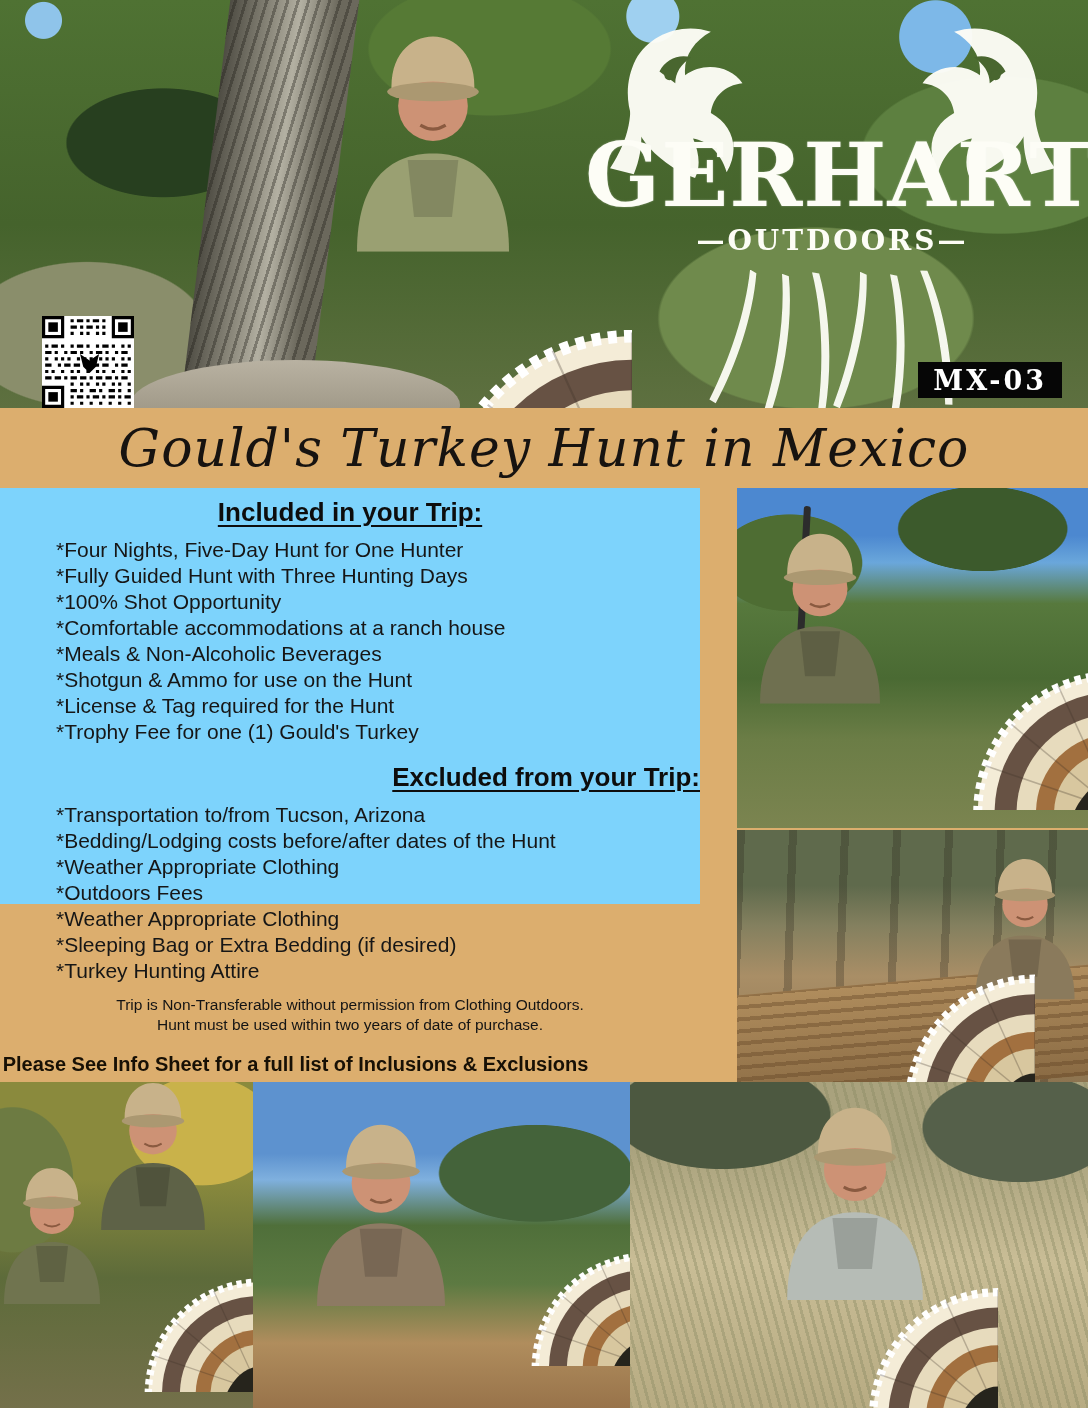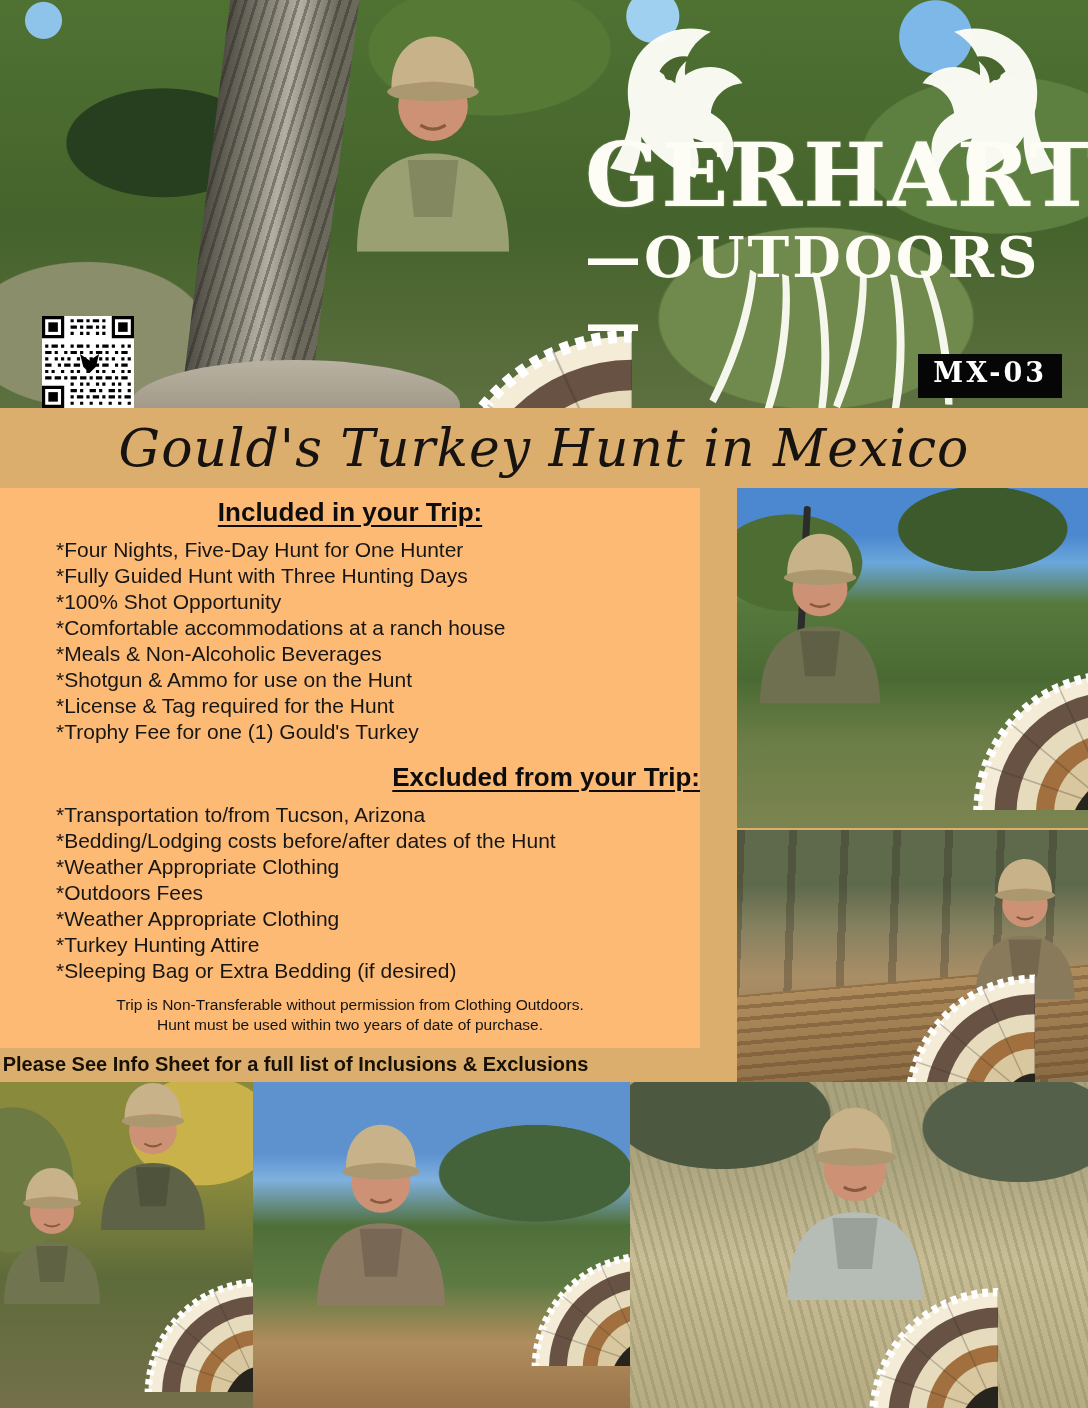--- a/index.html
+++ b/index.html
@@ -28,38 +28,38 @@
   .fan-hero{position:absolute;left:228px;top:134px;width:404px;height:390px;}
 
   
   .logo{position:absolute;left:585px;top:12px;width:495px;height:392px;}
   .griffin{position:absolute;top:8px;width:200px;height:168px;fill:#fdfdf6;opacity:.97;}
   .griffin.gl{left:14px;}
   .griffin.gr{right:14px;transform:scaleX(-1);}
   .brand{position:absolute;top:118px;left:0;right:0;text-align:right;
     font-family:"DejaVu Serif",serif;font-weight:600;font-size:88px;line-height:90px;
     color:#fdfdf6;letter-spacing:1px;text-shadow:0 0 2px rgba(255,255,255,.4);}
-  .brand-sub{position:absolute;top:212px;left:0;right:0;text-align:left;
-    font-family:"DejaVu Serif",serif;font-weight:600;font-size:56px;letter-spacing:3px;color:#fdfdf6;}
+  .brand-sub{position:absolute;top:212px;left:0;right:0;text-align:center;
+    font-family:"DejaVu Serif",serif;font-weight:600;font-size:28px;letter-spacing:3px;color:#fdfdf6;}
   .plumes{position:absolute;left:95px;top:258px;width:305px;height:140px;fill:#fdfdf6;opacity:.95;}
 
   .qr{position:absolute;left:42px;top:316px;width:92px;height:92px;background:#ffffff;
       box-shadow:0 0 0 1px #ddd inset;}
   .badge{position:absolute;right:26px;bottom:10px;background:#060606;color:#fff;
     font-family:"DejaVu Serif",serif;font-weight:700;font-size:27px;letter-spacing:3px;
-    padding:3px 15px 10px;}
+    padding:3px 15px 2px;}
 
   
   .title-banner{position:absolute;left:0;top:408px;width:1088px;height:80px;background:#dcae6e;
     display:flex;align-items:center;justify-content:center;}
   .title{font-family:"DejaVu Serif",serif;font-style:italic;font-size:52px;color:#171310;letter-spacing:1px;}
 
   
   .content{position:absolute;left:0;top:488px;width:1088px;height:594px;background:#dcae6e;}
-  .info-box{position:absolute;left:0;top:0;width:700px;height:560px;background:#fdba74;padding-top:5px;box-sizing:border-box;}
+  .info-box{position:absolute;left:0;top:0;width:700px;height:416px;background:#7dd3fc;padding-top:5px;box-sizing:border-box;}
   .sec-h{text-align:center;font-size:26px;font-weight:bold;text-decoration:underline;
     text-underline-offset:4px;margin:4px 0 9px;color:#0d0d0d;}
   .sec-h.ex{margin-top:17px;text-align:right;}
   .trip-list{list-style:none;margin:0;padding:0 22px 0 56px;font-size:21px;line-height:26px;color:#161616;}
   .note{ text-align:center;font-size:15.5px;line-height:20px;margin-top:11px;color:#141414;}
   .footer-banner{position:absolute;left:0;top:560px;width:591px;height:32px;
     display:flex;align-items:center;justify-content:center;
     font-weight:bold;font-size:20px;color:#171005;}
 
   
@@ -244,22 +244,22 @@
         <li>*License &amp; Tag required for the Hunt</li>
         <li>*Trophy Fee for one (1) Gould's Turkey</li>
       </ul>
       <div class="sec-h ex">Excluded from your Trip:</div>
       <ul class="trip-list">
         <li>*Transportation to/from Tucson, Arizona</li>
         <li>*Bedding/Lodging costs before/after dates of the Hunt</li>
         <li>*Weather Appropriate Clothing</li>
         <li>*Outdoors Fees</li>
         <li>*Weather Appropriate Clothing</li>
+        <li>*Sleeping Bag or Extra Bedding (if desired)</li>
         <li>*Turkey Hunting Attire</li>
-        <li>*Sleeping Bag or Extra Bedding (if desired)</li>
       </ul>
       <div class="note">
         <div>Trip is Non-Transferable without permission from Clothing Outdoors.</div>
         <div>Hunt must be used within two years of date of purchase.</div>
       </div>
     </div>
 
     <div class="footer-banner">Please See Info Sheet for a full list of Inclusions &amp; Exclusions</div>
 
     <div class="photo photo-r1">

